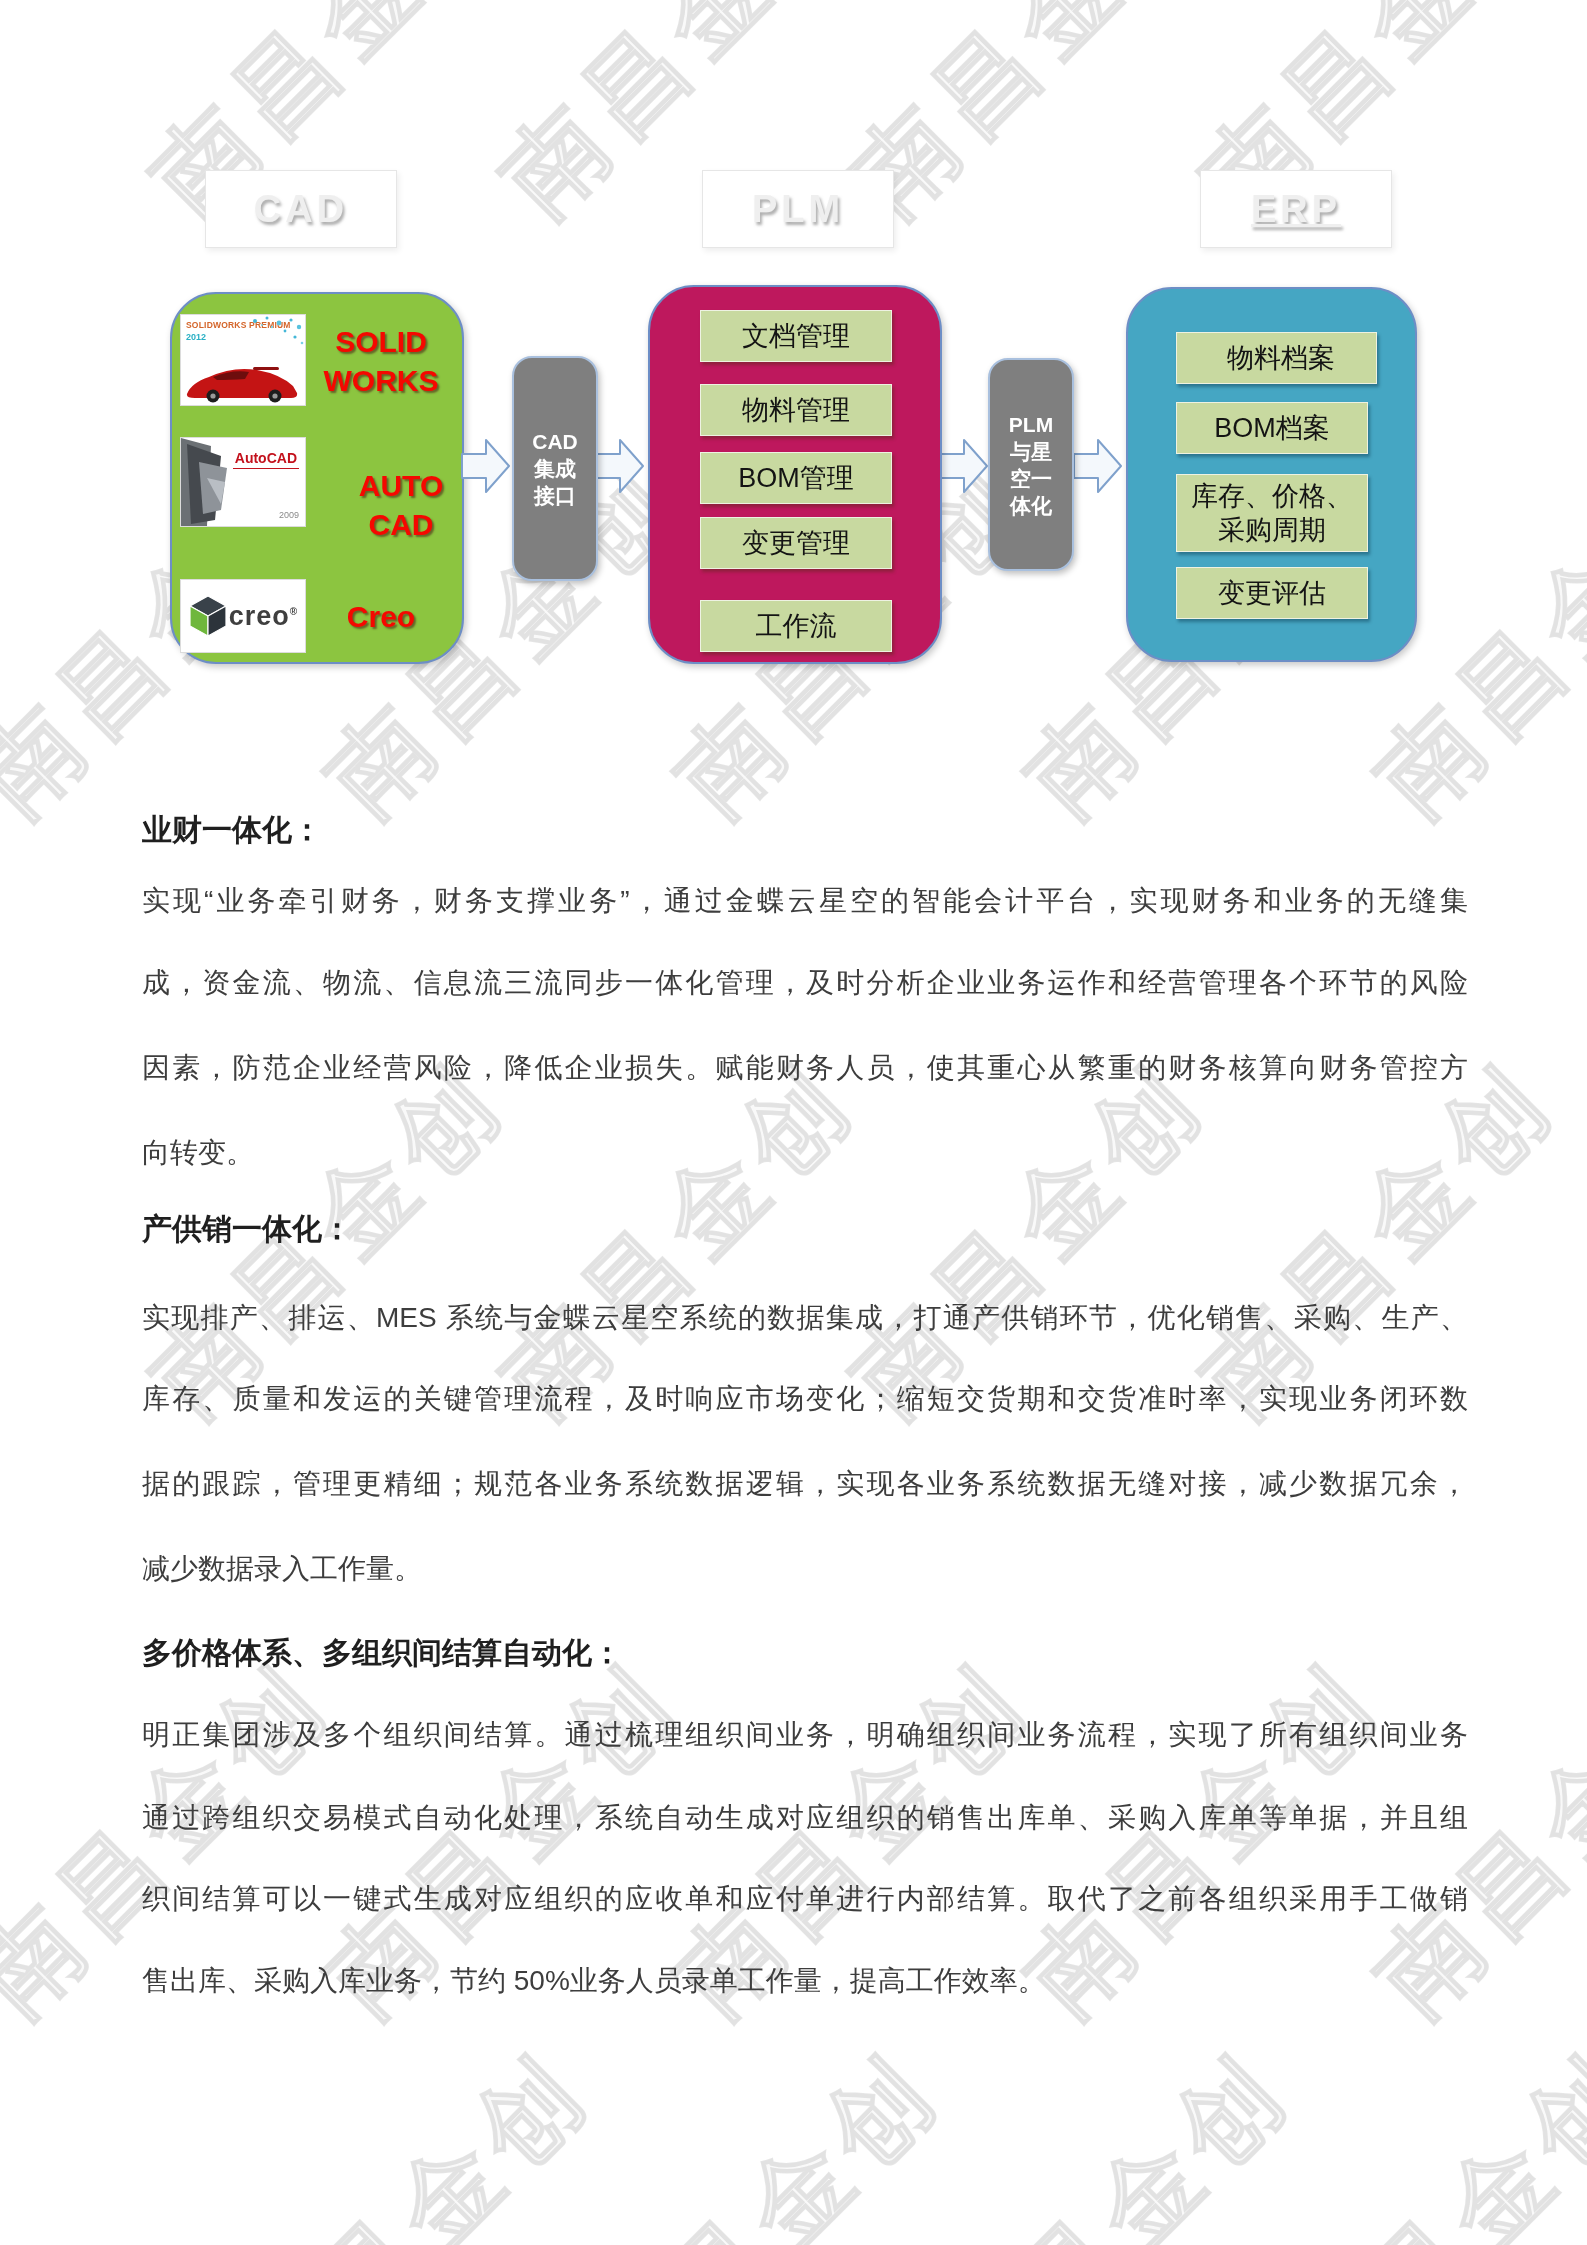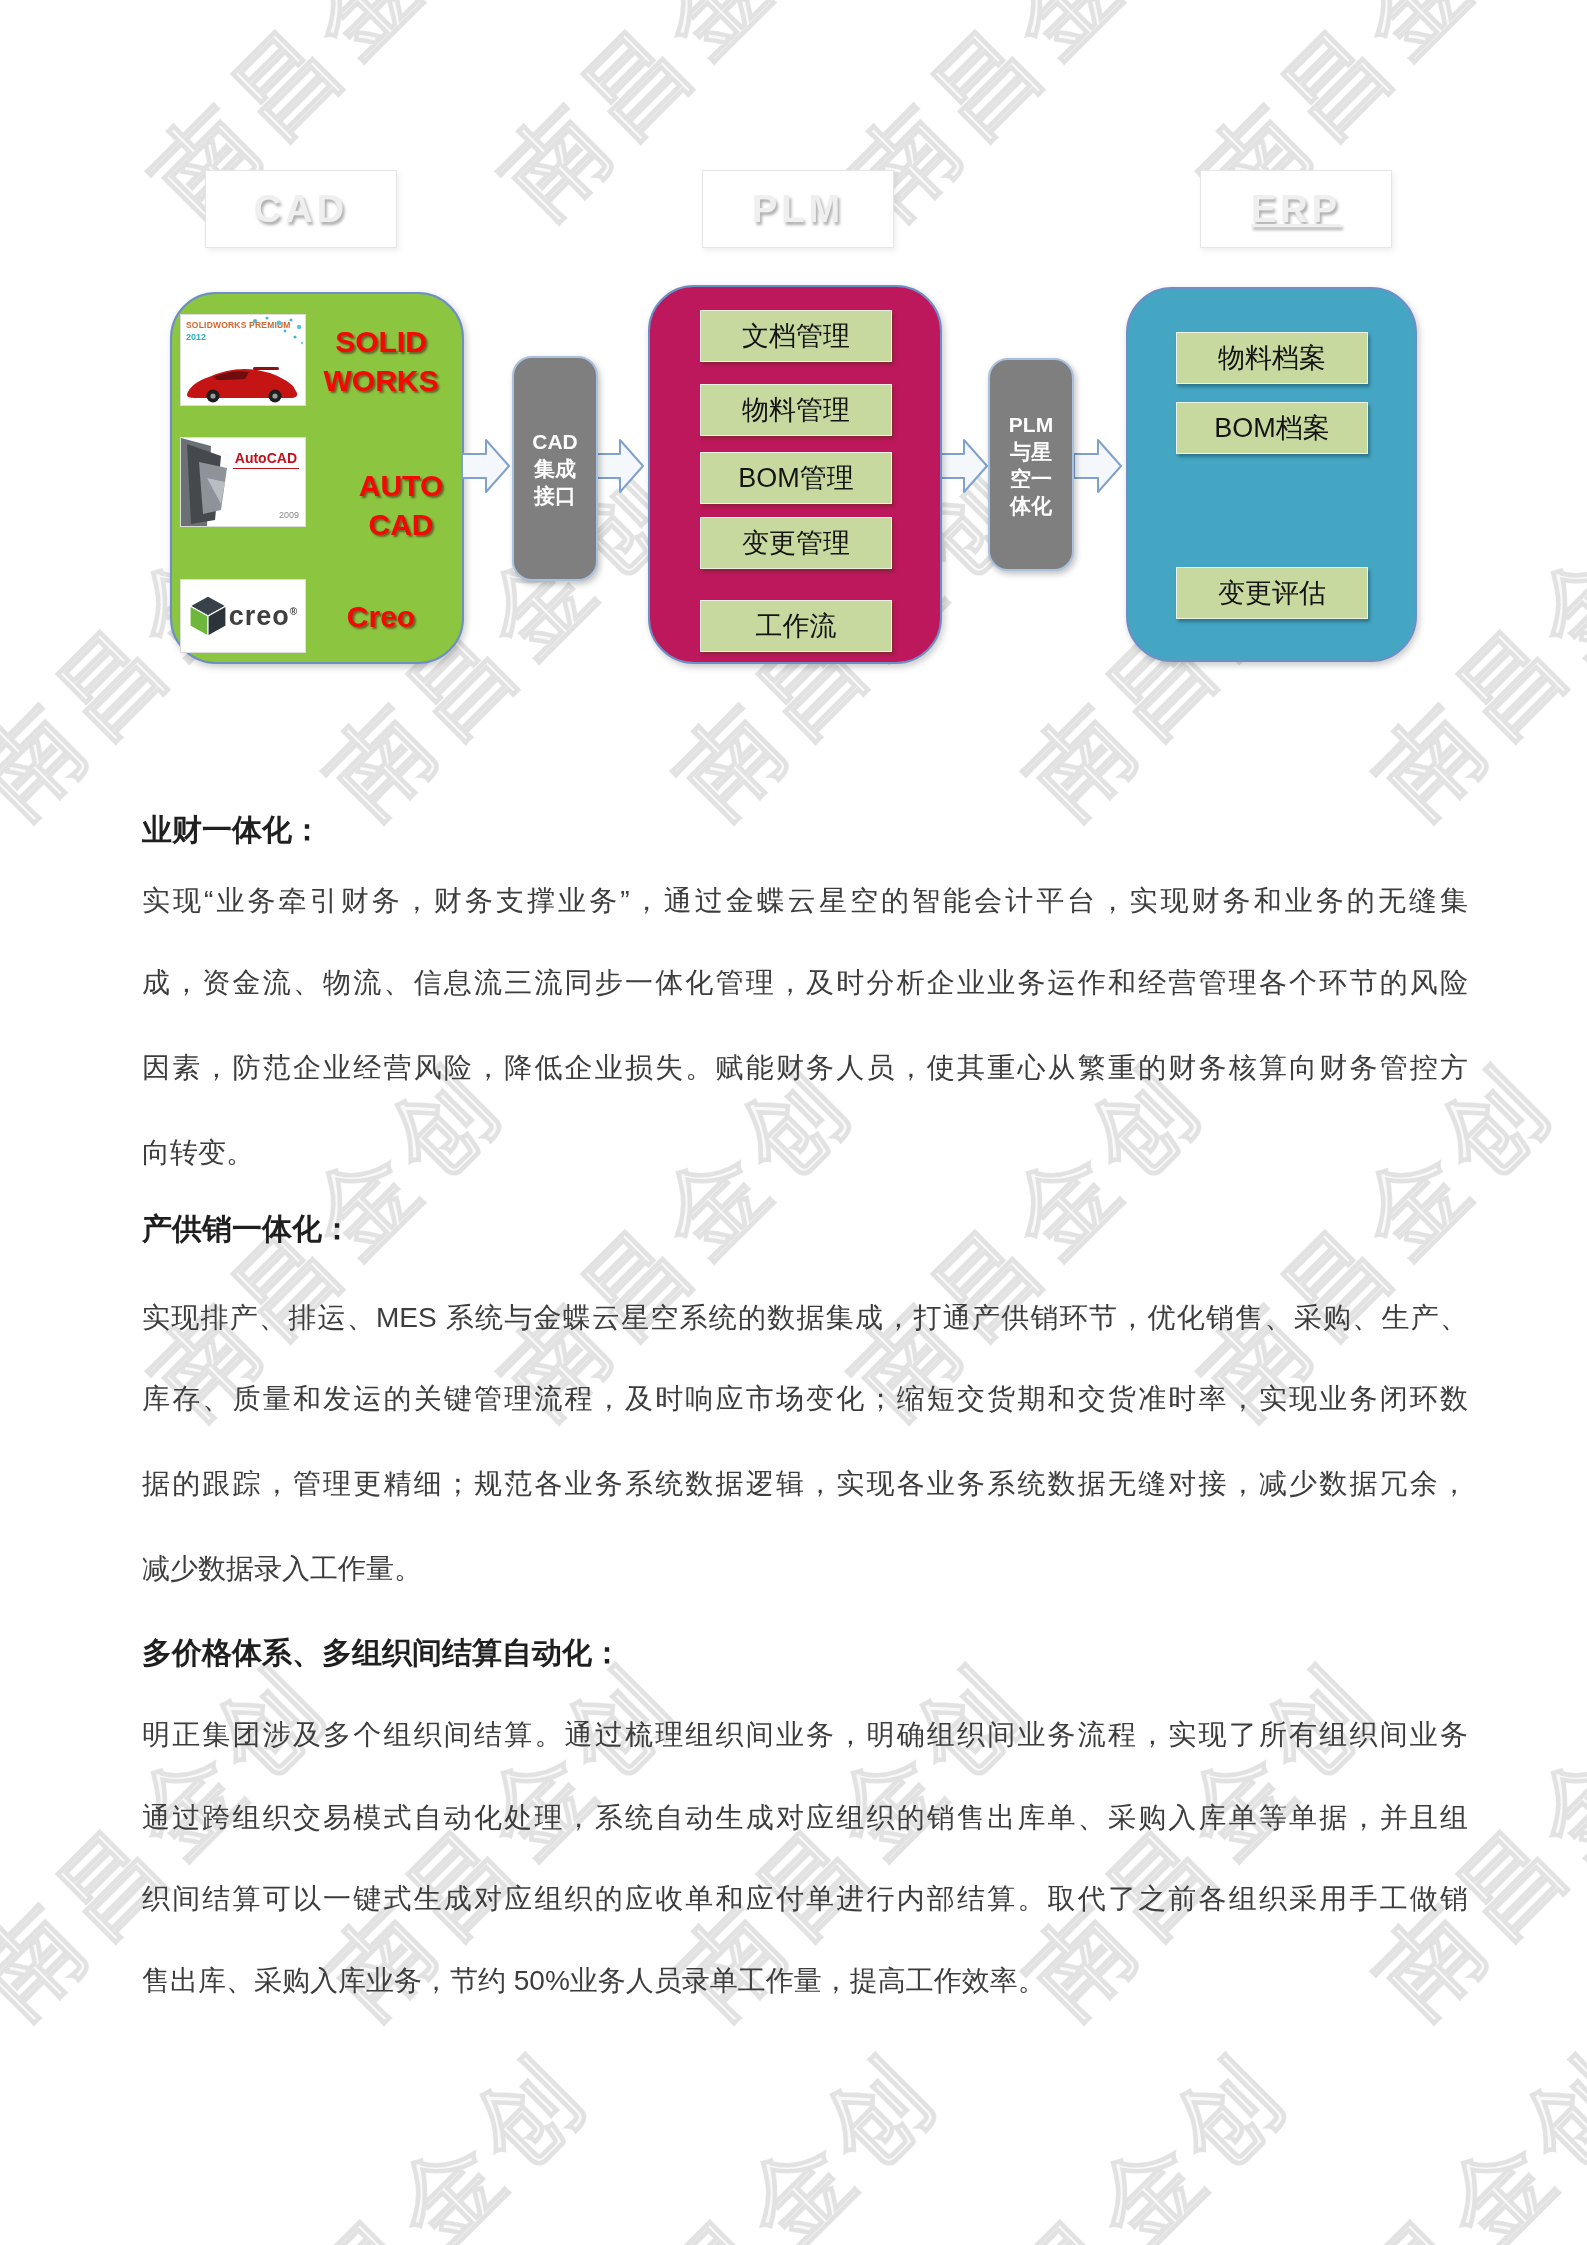--- a/index.html
+++ b/index.html
@@ -229,22 +229,26 @@
 
     <div class="big-box orange-box">
       <div class="item" style="top:23px;">文档管理</div>
       <div class="item" style="top:97px;">物料管理</div>
       <div class="item" style="top:165px;">BOM管理</div>
       <div class="item" style="top:230px;">变更管理</div>
       <div class="item" style="top:303px;margin-top:10px;">工作流</div>
     </div>
 
     <div class="big-box blue-box">
-      <div class="item" style="top:43px;">物料档案</div>
+      <div class="item" style="top:43px;padding-left:9px;">物料档案</div>
       <div class="item" style="top:113px;">BOM档案</div>
+      <div class="item item-tall" style="top:185px;">
+        <div>库存、价格、</div>
+        <div>采购周期</div>
+      </div>
       <div class="item" style="top:278px;">变更评估</div>
     </div>
   </div>
 
   <div>
 
     <div class="t-heading" style="top:808px;">业财一体化：</div>
     <div class="t-line just" style="top:879px;">实现“业务牵引财务，财务支撑业务”，通过金蝶云星空的智能会计平台，实现财务和业务的无缝集</div>
     <div class="t-line just" style="top:961px;">成，资金流、物流、信息流三流同步一体化管理，及时分析企业业务运作和经营管理各个环节的风险</div>
     <div class="t-line just" style="top:1046px;">因素，防范企业经营风险，降低企业损失。赋能财务人员，使其重心从繁重的财务核算向财务管控方</div>

